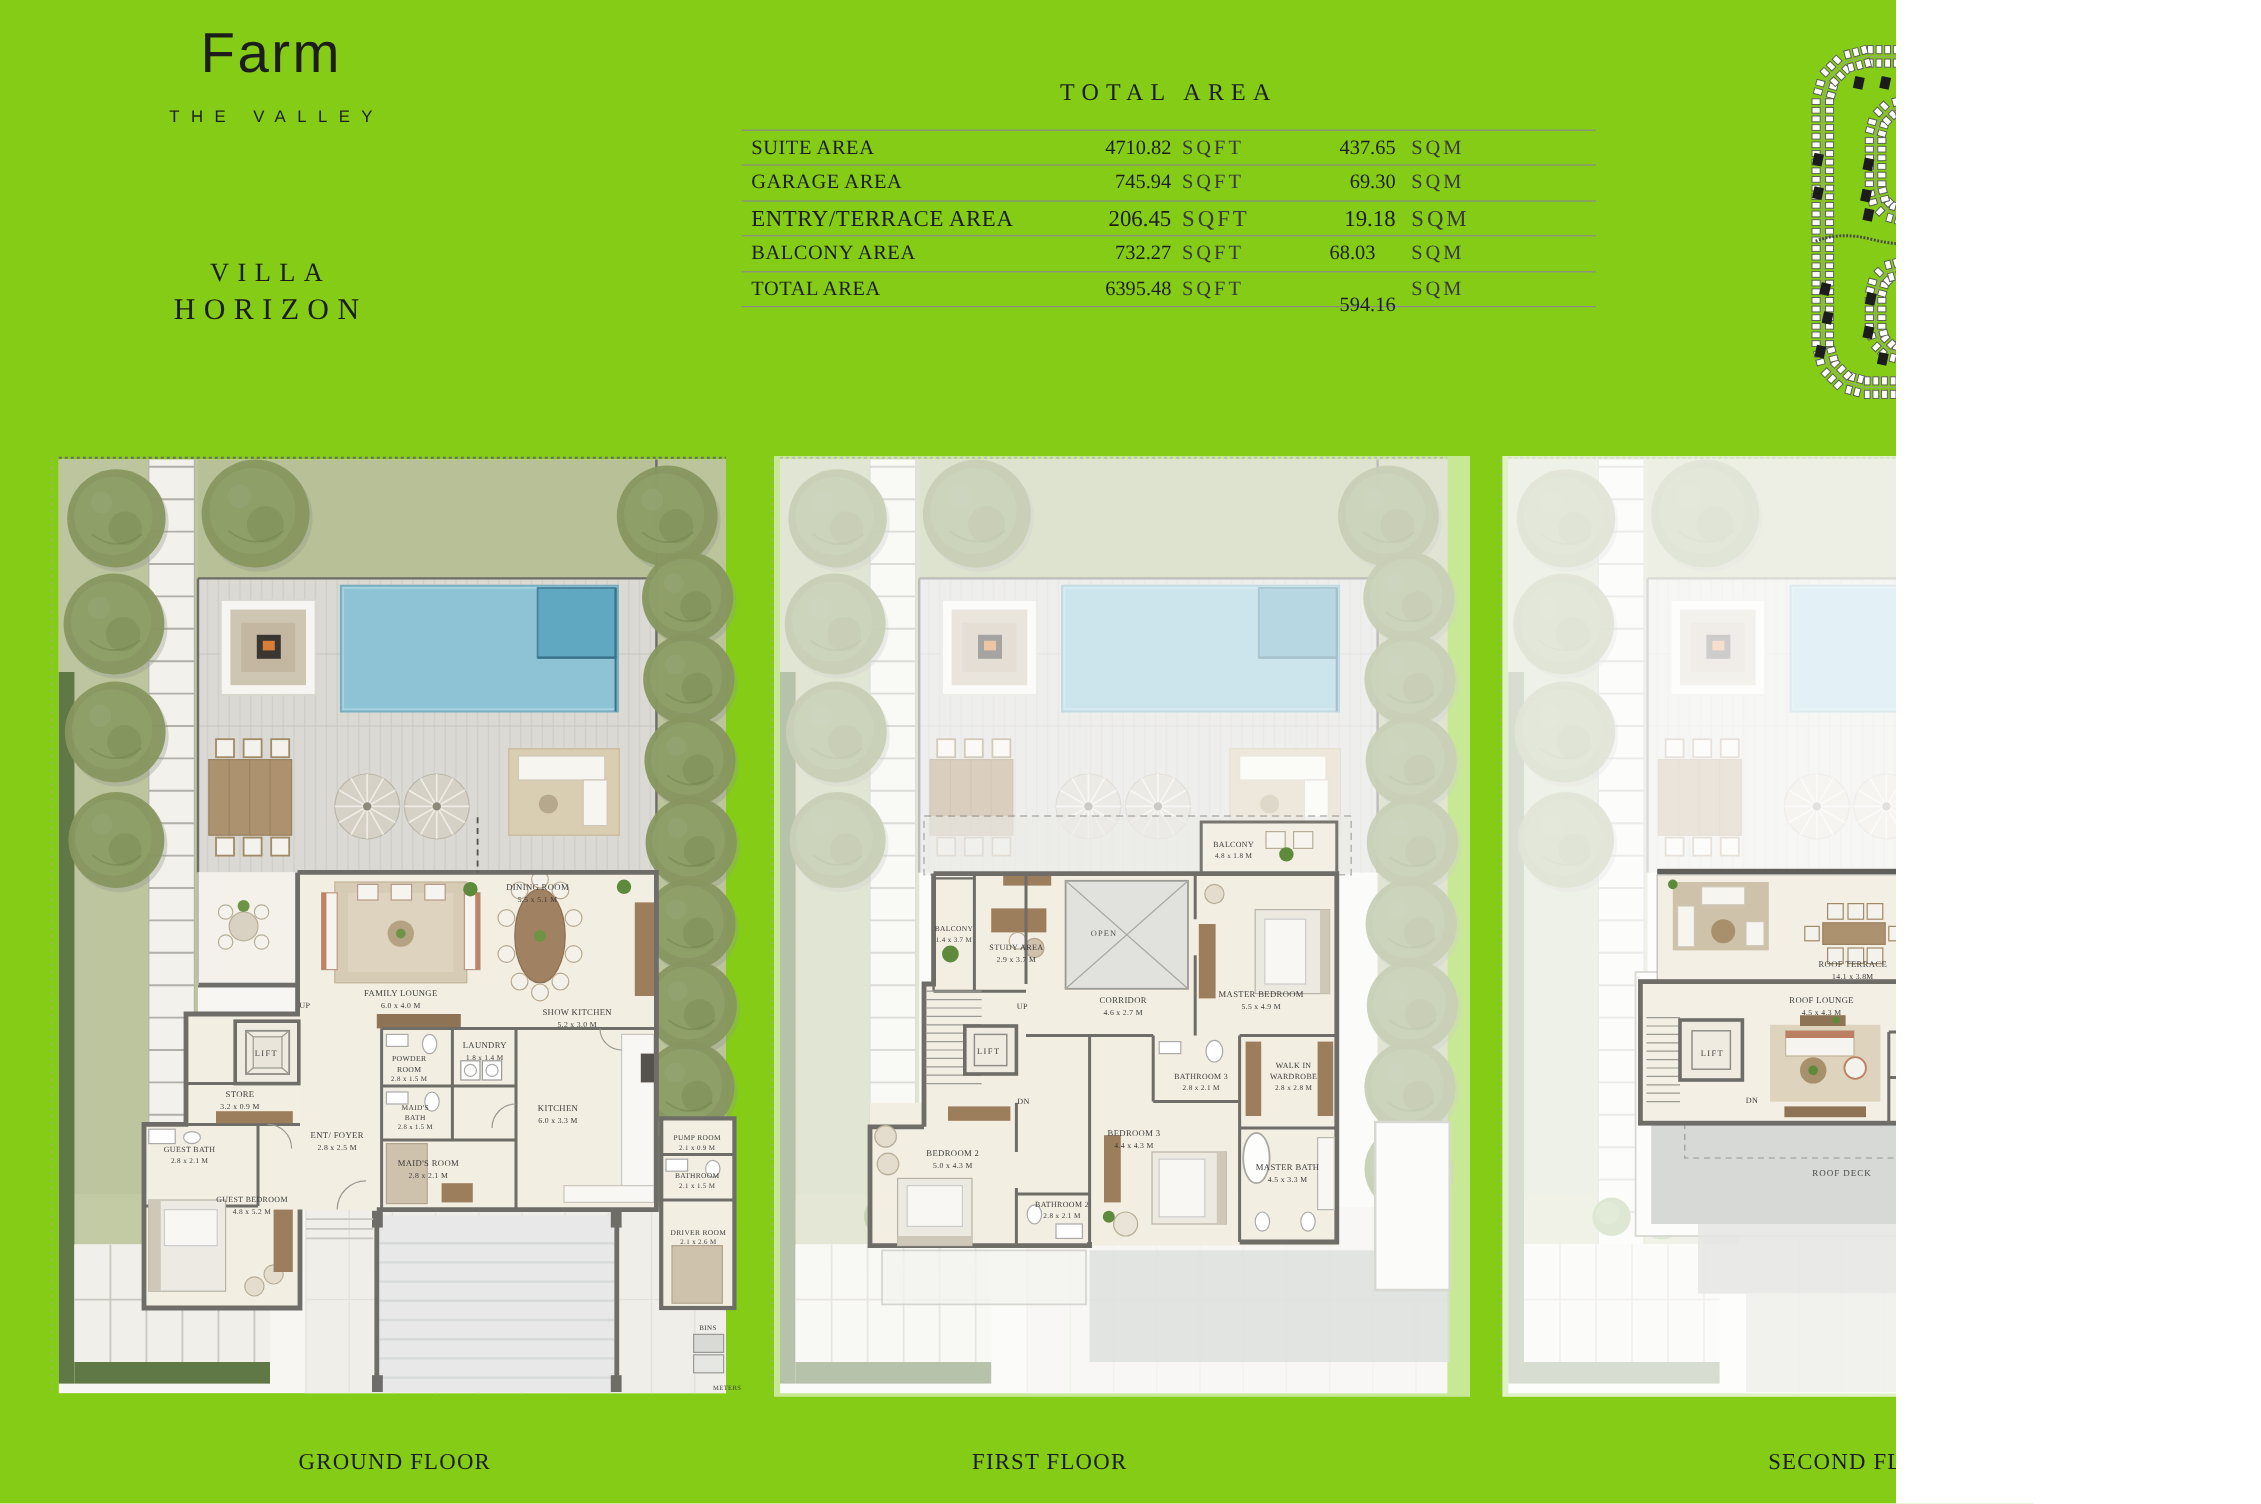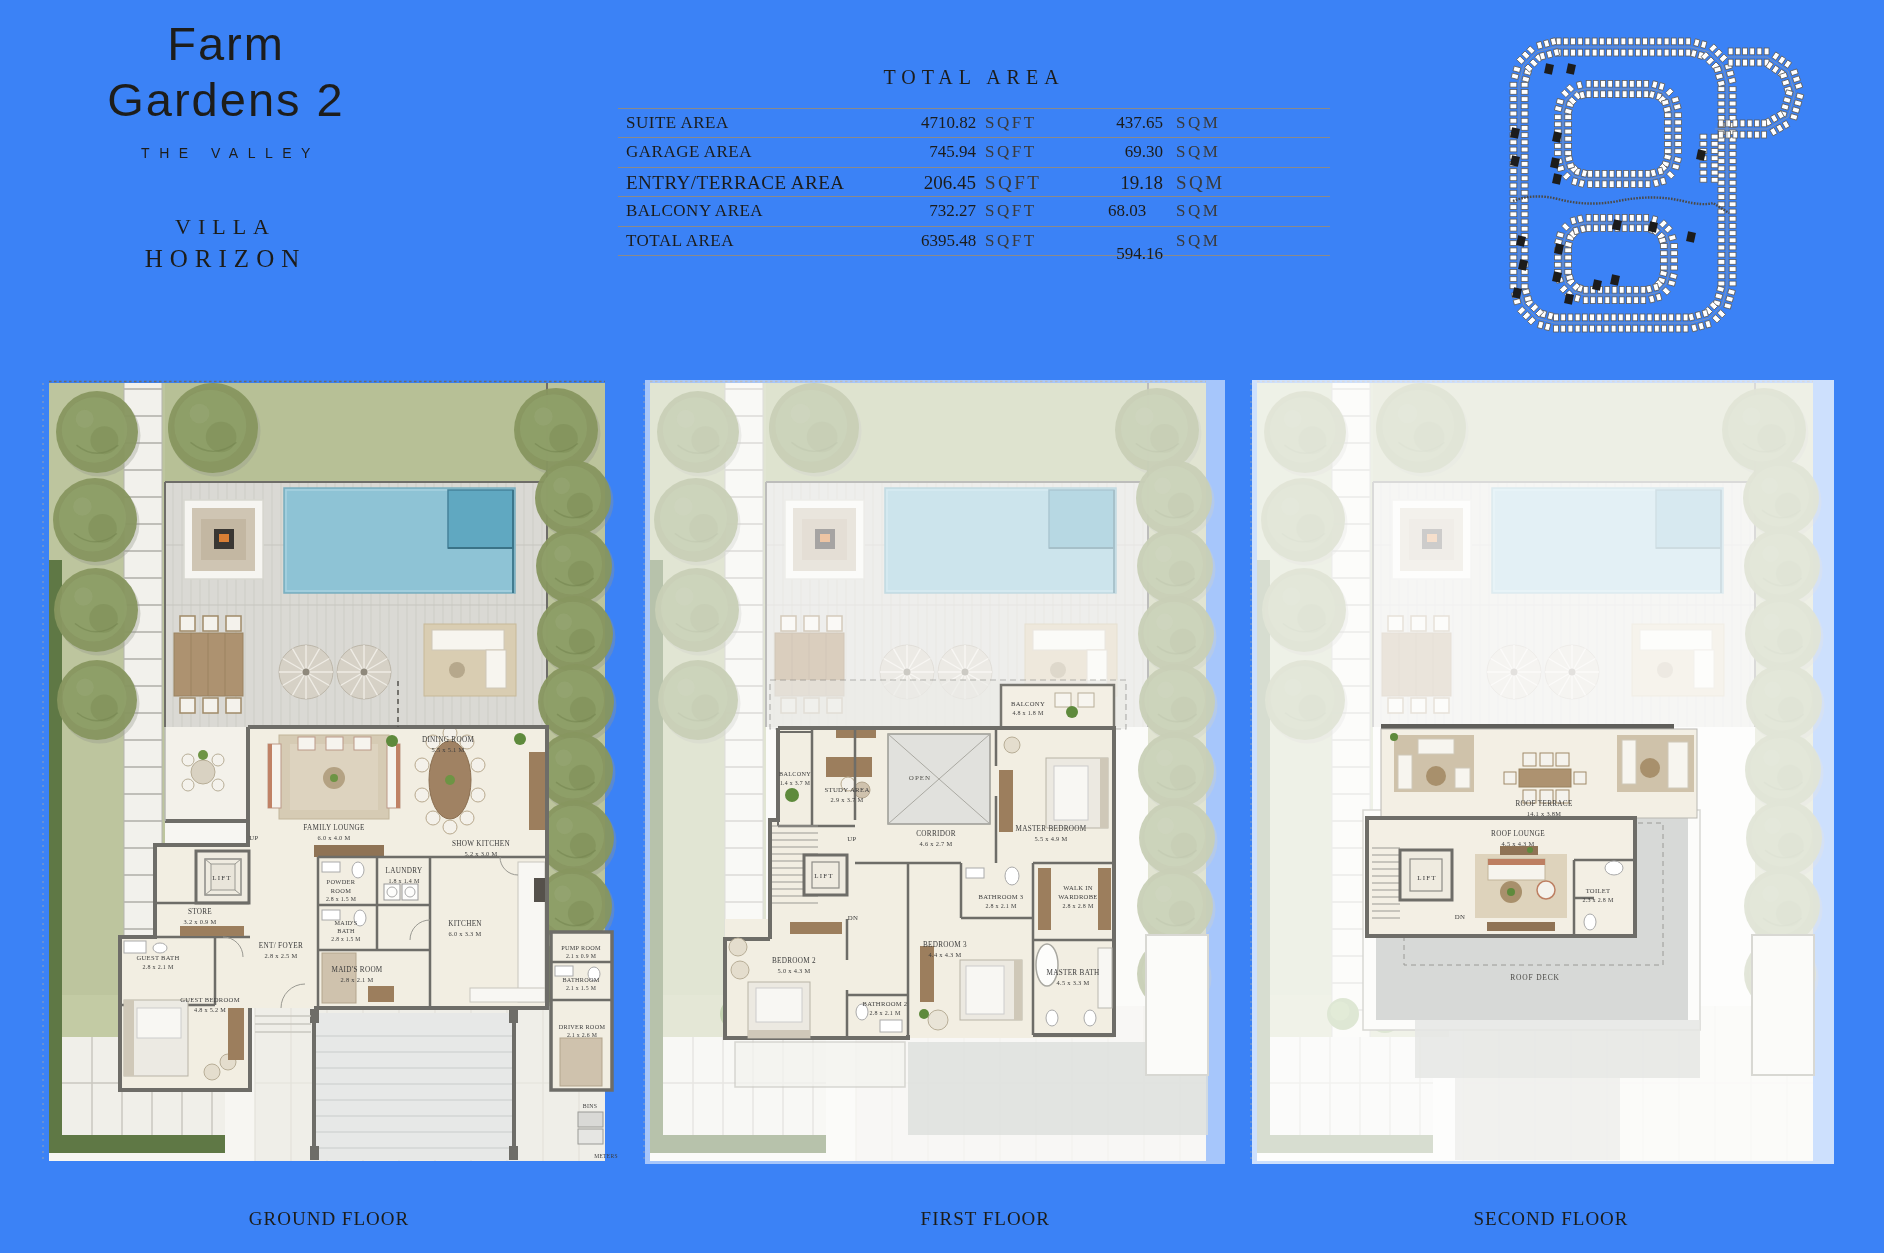--- a/index.html
+++ b/index.html
@@ -1,24 +1,23 @@
 <!DOCTYPE html>
 <html><head><meta charset="utf-8">
 <style>
 html,body{margin:0;padding:0;background:#fff;}
-#page{position:relative;width:1884px;height:1253px;background:#3b82f6;overflow:hidden;
+#page{position:relative;width:1580px;height:1253px;background:#84cc16;overflow:hidden;
  font-family:"Liberation Sans",sans-serif;color:#1c1c1a;}
 .ser{font-family:"Liberation Serif",serif;}
 .abs{position:absolute;}
 </style></head><body>
 <div id="page">
 
 <div class="abs" style="left:0;top:20px;width:452px;text-align:center;">
  <div style="font-size:47px;font-weight:400;letter-spacing:2px;color:#1d1d1b;line-height:1.0;">Farm</div>
- <div style="font-size:47px;font-weight:400;letter-spacing:2px;color:#1d1d1b;line-height:1.0;margin-top:9px;">Gardens 2</div>
  <div style="font-size:14px;letter-spacing:9.5px;color:#1d1d1b;margin-top:22px;text-indent:9px;">THE VALLEY</div>
 </div>
 
 <div class="abs ser" style="left:0;top:214px;width:444px;text-align:center;">
  <div style="font-size:22px;letter-spacing:7px;text-indent:7px;">VILLA</div>
  <div style="font-size:25px;letter-spacing:7px;text-indent:7px;margin-top:5px;">HORIZON</div>
 </div>
 
 <div class="abs ser" style="left:618px;top:66px;width:712px;">
 <div style="text-align:center;font-size:20px;letter-spacing:6px;margin-bottom:19px;">TOTAL AREA</div>
@@ -1174,14 +1173,14 @@
 <text x="1460" y="919" font-size="6.8" letter-spacing="0.3" fill="#3c3c3c" font-weight="normal" text-anchor="middle" style="font-family:'Liberation Serif',serif">DN</text>
 
 <text x="1598" y="893" font-size="6.6" letter-spacing="0.3" fill="#3c3c3c" font-weight="normal" text-anchor="middle" style="font-family:'Liberation Serif',serif">TOILET</text>
 <text x="1598" y="902" font-size="6.0" letter-spacing="0.3" fill="#3c3c3c" font-weight="normal" text-anchor="middle" style="font-family:'Liberation Serif',serif">2.3 x 2.8 M</text>
 
 <text x="1535" y="980" font-size="7.5" letter-spacing="0.8" fill="#4a4a46" font-weight="normal" text-anchor="middle" style="font-family:'Liberation Serif',serif">ROOF DECK</text>
 </g>
 </svg>
 
 <div class="abs ser" style="left:209px;top:1208px;width:240px;text-align:center;font-size:19px;letter-spacing:1px;">GROUND FLOOR</div>
-<div class="abs ser" style="left:810px;top:1208px;width:240px;text-align:right;font-size:19px;letter-spacing:1px;">FIRST FLOOR</div>
+<div class="abs ser" style="left:810px;top:1208px;width:240px;text-align:left;font-size:19px;letter-spacing:1px;">FIRST FLOOR</div>
 <div class="abs ser" style="left:1431px;top:1208px;width:240px;text-align:center;font-size:19px;letter-spacing:1px;">SECOND FLOOR</div>
 </div>
 </body></html>

